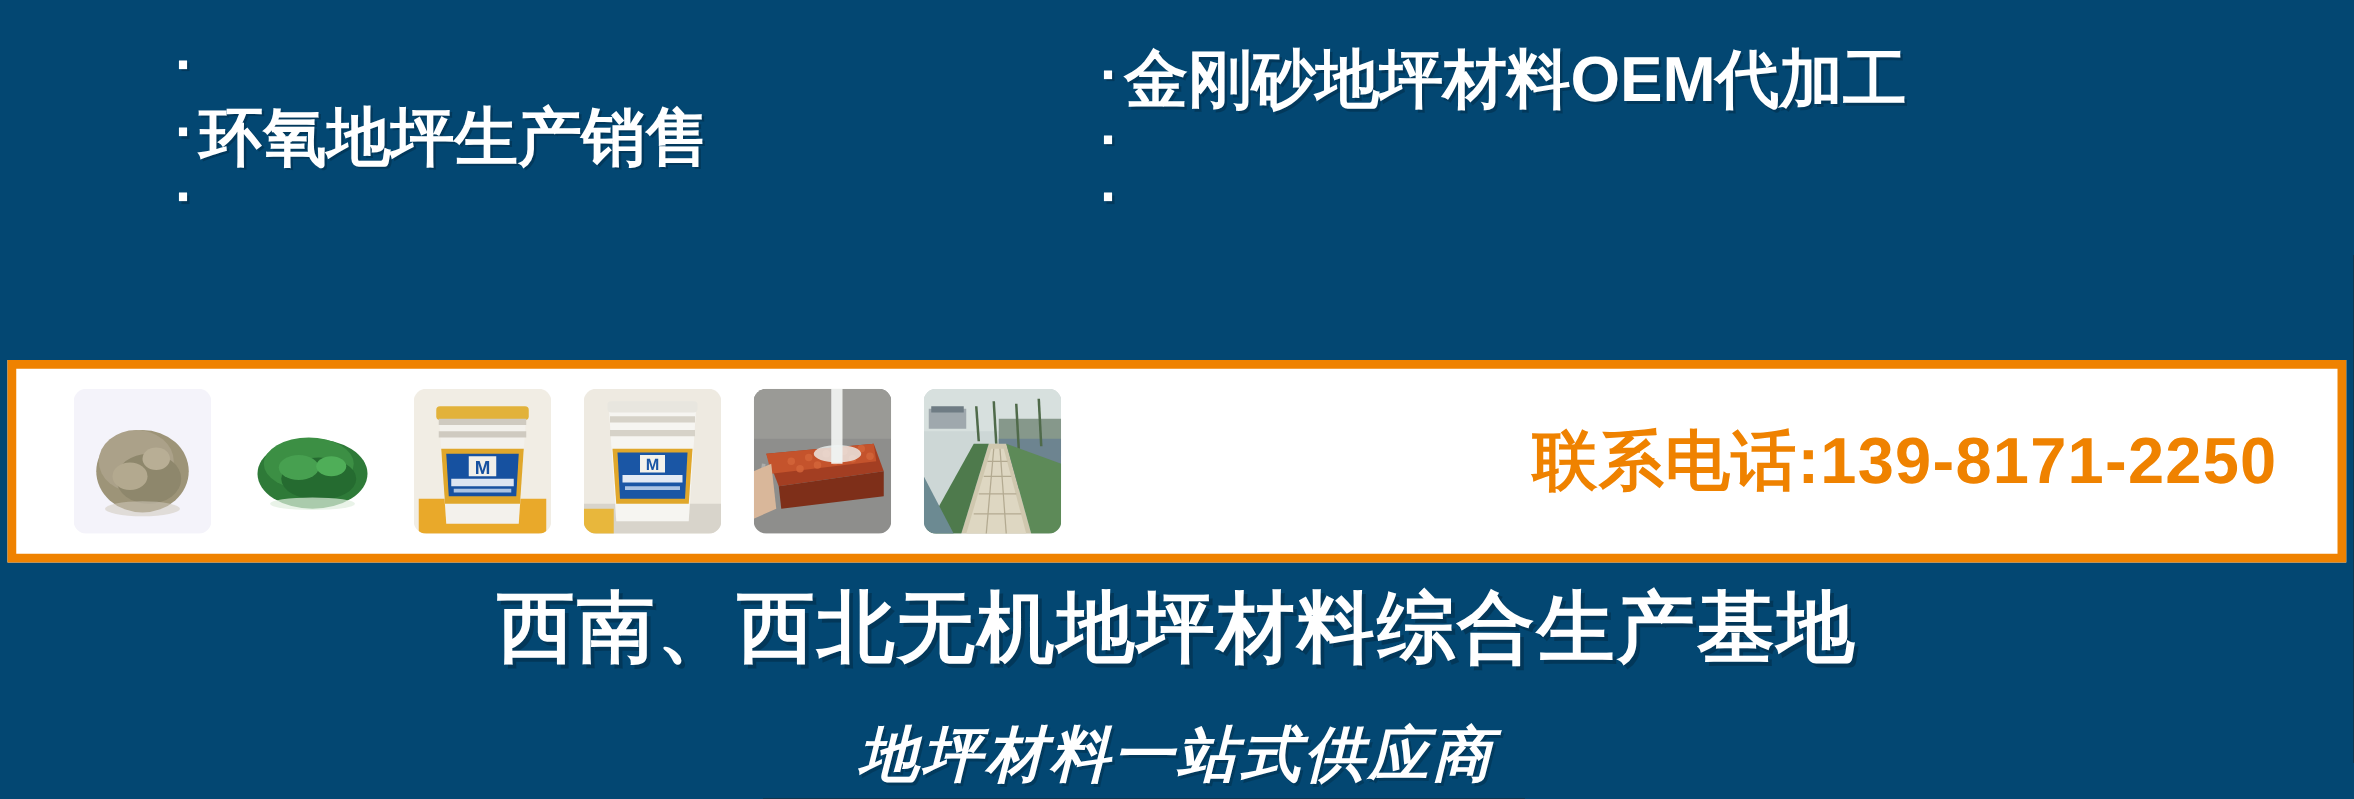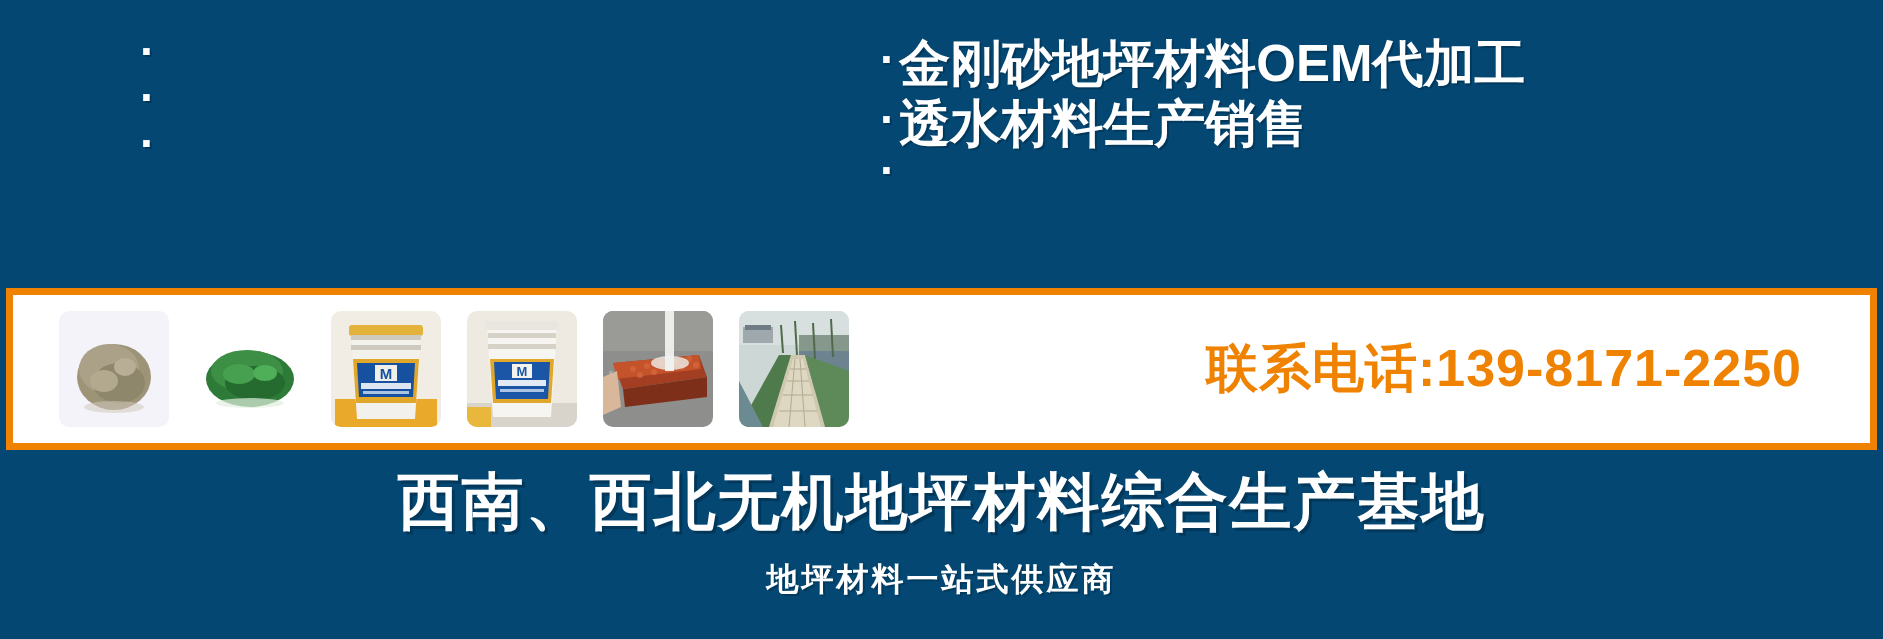--- a/index.html
+++ b/index.html
@@ -66,21 +66,21 @@
     border-radius:10px;
     overflow:hidden;
     position:relative;
     background:#ffffff;
     flex:0 0 auto;
   }
   .product-thumb svg{display:block;width:110px;height:116px;}
 
   #phone-wrap{
     margin-left:auto;
-    padding-right:68px;
+    padding-right:48px;
     display:flex;align-items:center;
   }
   #phone-number{
     color:#ef8200;
     font-size:52px;
     font-weight:bold;
     letter-spacing:1px;
     white-space:nowrap;
     font-family:"Liberation Sans","DejaVu Sans",sans-serif;
   }
@@ -94,56 +94,57 @@
   }
   #headline{
     color:#ffffff;
     font-size:62px;
     font-weight:bold;
     letter-spacing:2px;
     white-space:nowrap;
     text-shadow:3px 3px 0 rgba(0,0,0,0.22);
   }
   #subheadline{
-    margin-top:14px;
-    color:#ffffff;
-    font-size:32px;
+    margin-top:28px;
+    color:#ffffff;
+    font-size:48px;
     font-weight:bold;
     letter-spacing:3px;
     white-space:nowrap;
     text-shadow:2px 2px 0 rgba(0,0,0,0.18);
+    font-style:italic;
   }
 </style>
 </head>
 <body>
 
 <div id="banner">
 
   <div id="services">
 
     <div class="svc-col" id="svc-col-left">
       <div class="svc-item">
         <span class="svc-bullet">·</span>
       </div>
       <div class="svc-item">
         <span class="svc-bullet">·</span>
+        <span class="svc-text">环氧地坪生产销售</span>
       </div>
       <div class="svc-item">
         <span class="svc-bullet">·</span>
       </div>
     </div>
 
     <div class="svc-col" id="svc-col-right">
       <div class="svc-item">
         <span class="svc-bullet">·</span>
         <span class="svc-text">金刚砂地坪材料OEM代加工</span>
       </div>
       <div class="svc-item">
         <span class="svc-bullet">·</span>
-        <span class="svc-text">透水材料生产销售</span>
       </div>
       <div class="svc-item">
         <span class="svc-bullet">·</span>
       </div>
     </div>
 
   </div>
 
   <div id="product-panel">
 

